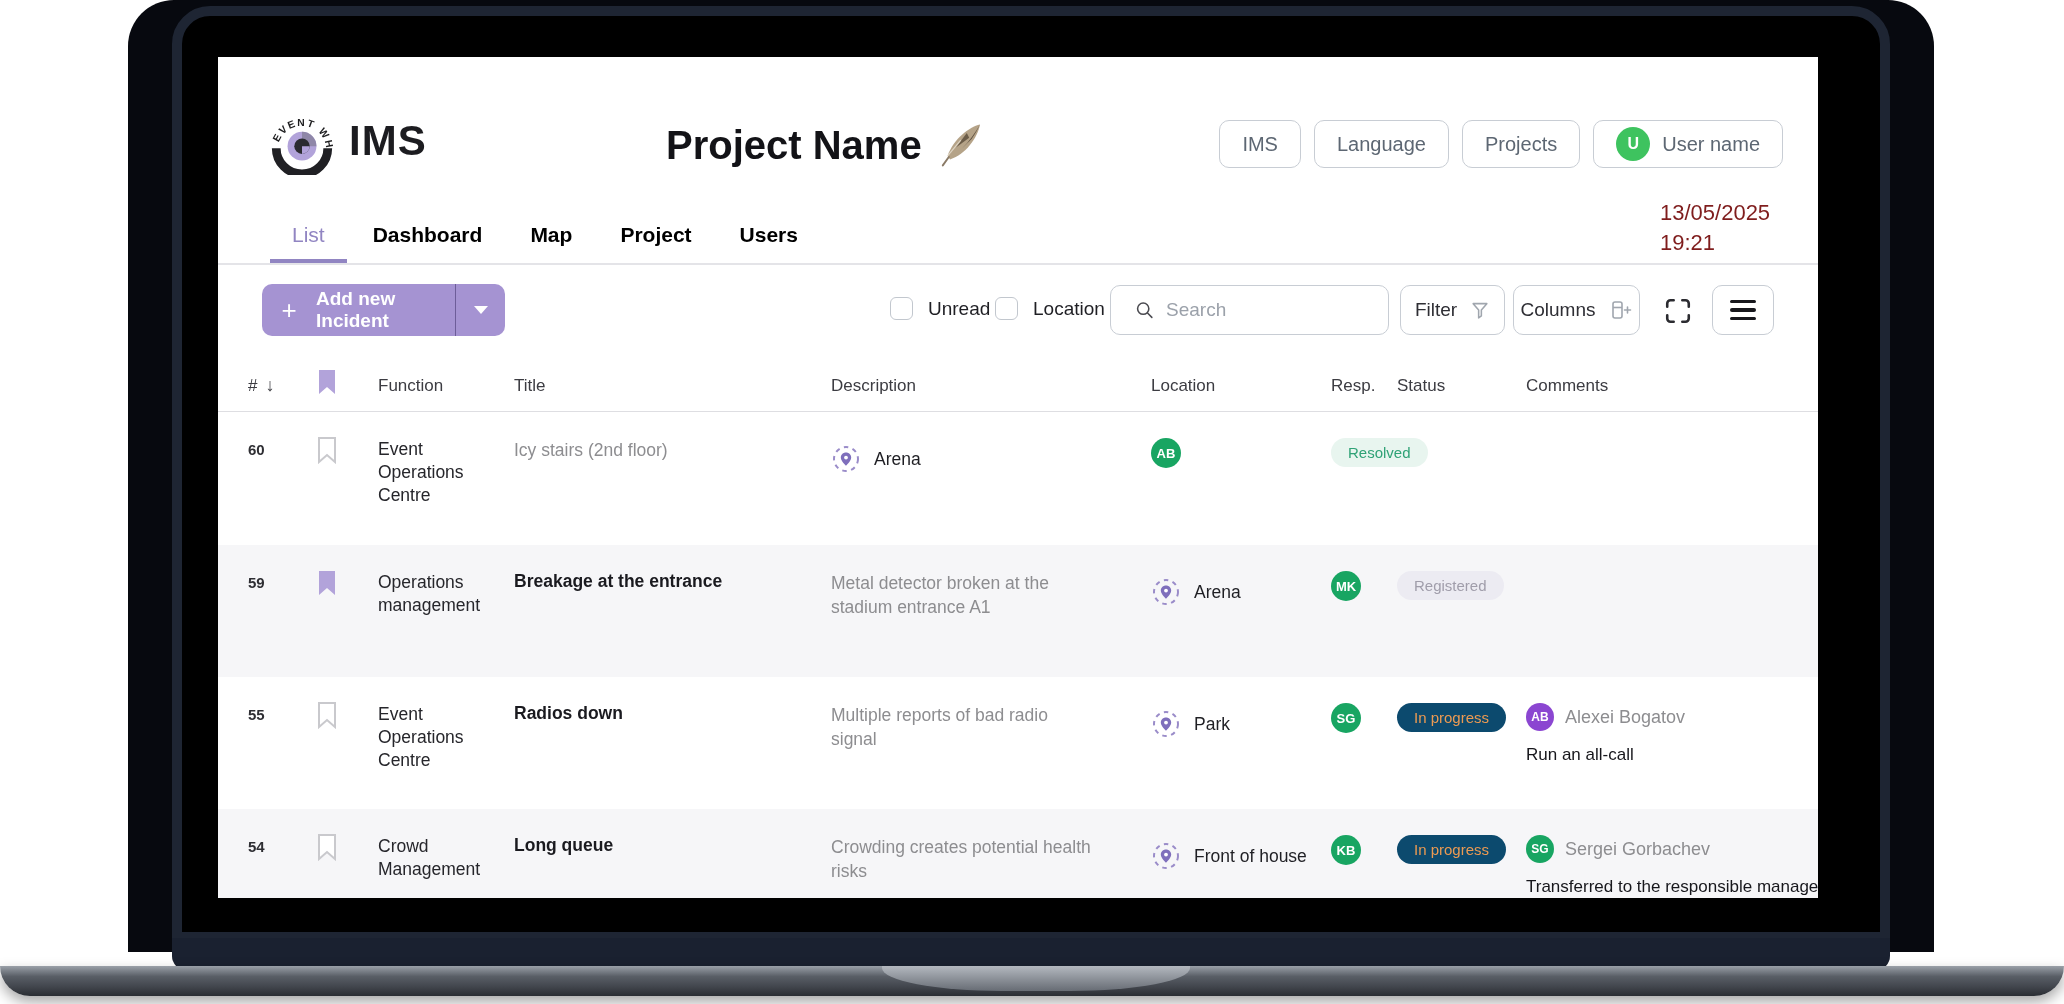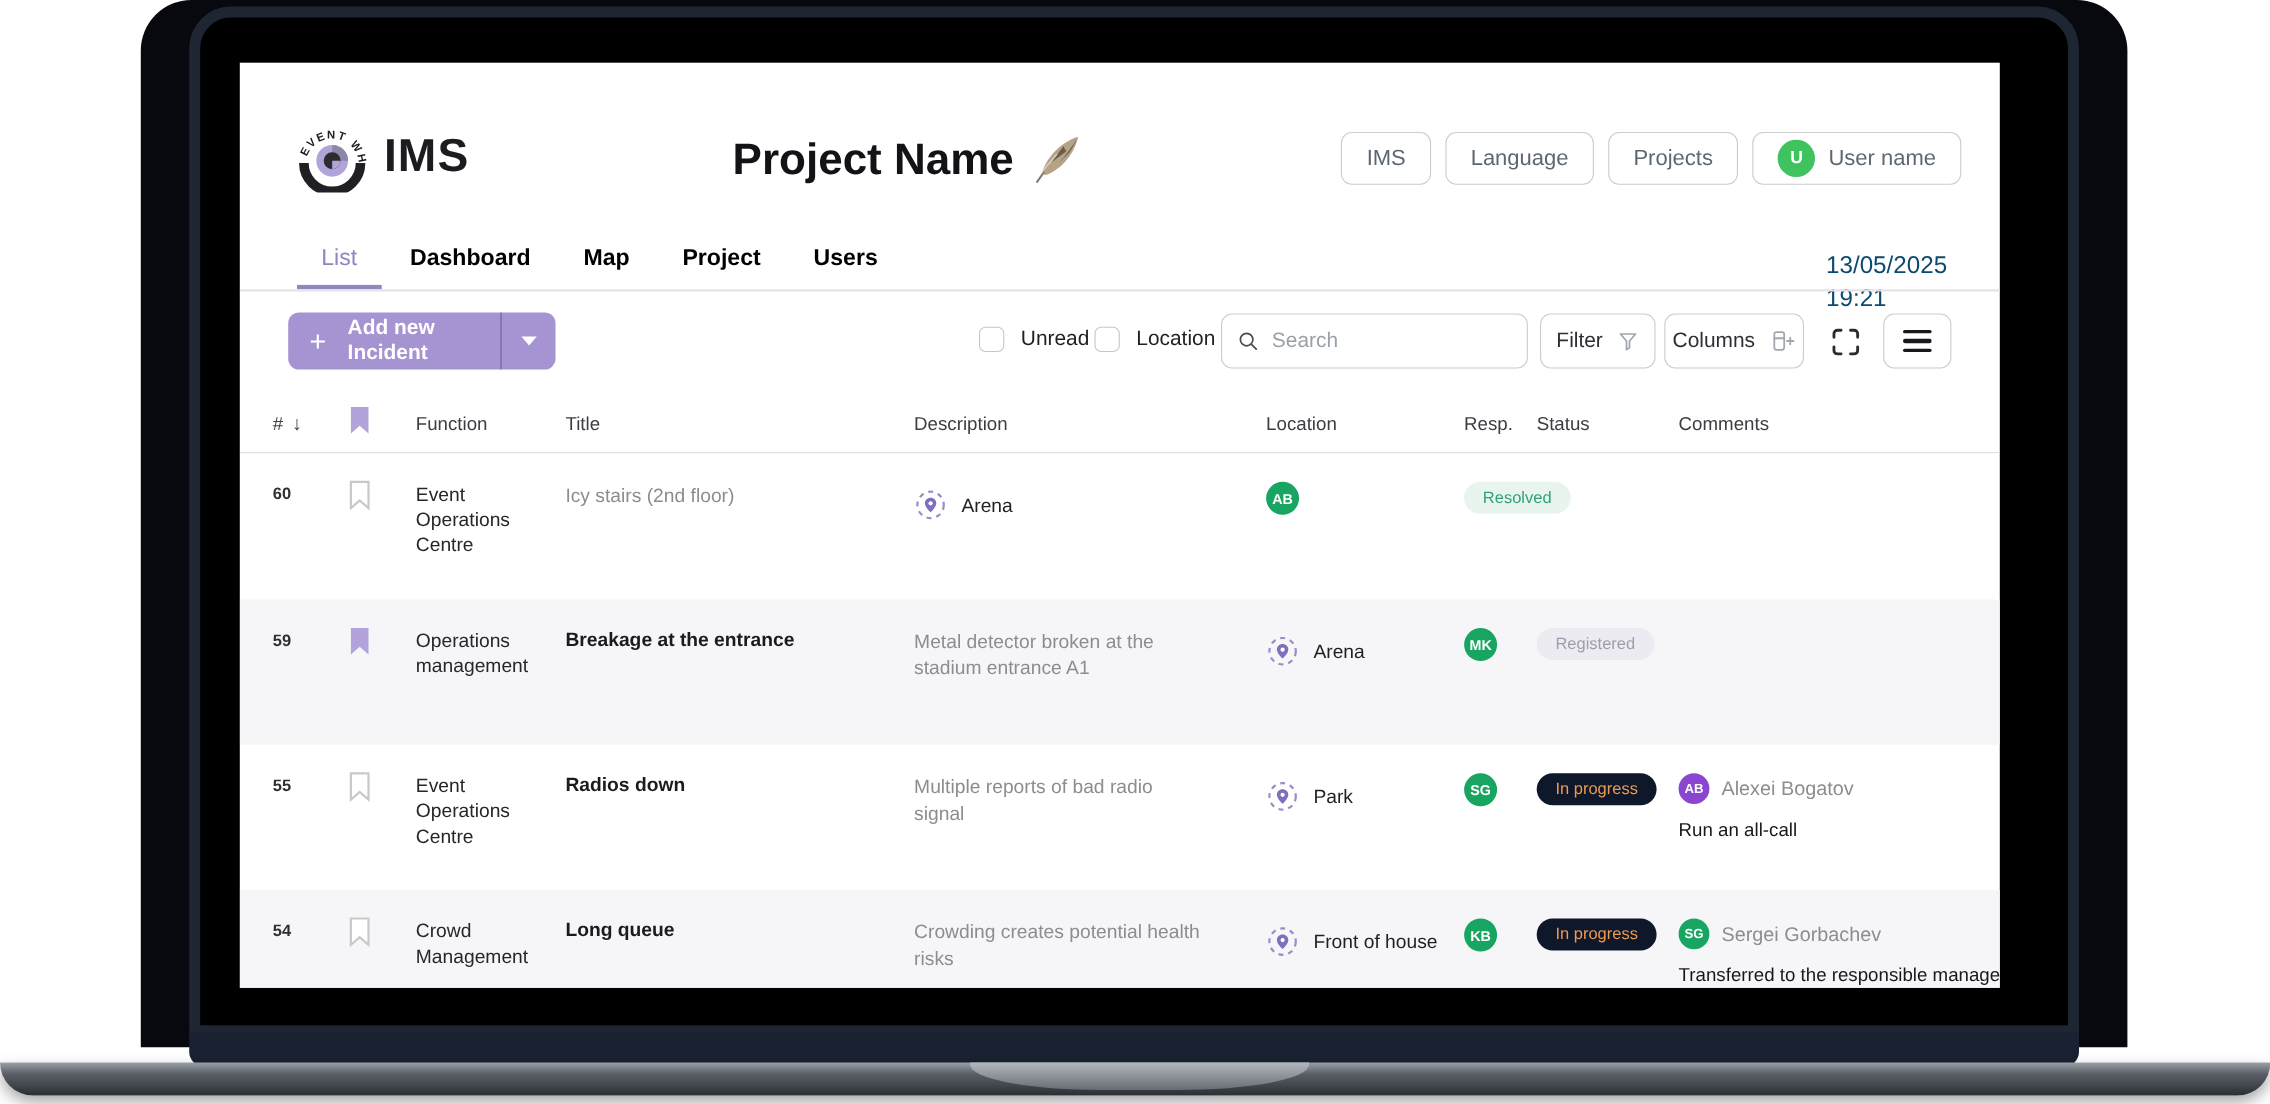--- a/index.html
+++ b/index.html
@@ -24,34 +24,34 @@
   .nav-buttons { position:absolute; right:35px; top:63px; display:flex; gap:13px; }
   .nav-btn { height:48px; background:#fff; border:1.5px solid #c8cdd4; border-radius:10px; padding:0 22px; font-size:20px; color:#5d6773; display:flex; align-items:center; gap:12px; cursor:pointer; font-family:inherit; }
   .user-avatar { width:34px; height:34px; border-radius:50%; background:#3ec35f; color:#fff; font-size:16px; font-weight:700; display:flex; align-items:center; justify-content:center; }
 
   
   .tab-row { position:absolute; left:52px; top:150px; display:flex; gap:4px; }
   .tab { position:relative; height:55px; padding:0 22px; font-size:21px; font-weight:700; color:#000000; display:flex; align-items:center; cursor:pointer; }
   .tab.active { color:#9185c2; font-weight:500; }
   .tab.active::after { content:""; position:absolute; left:0; right:0; bottom:-1px; height:4px; background:#9185c2; }
   .tab-divider { position:absolute; left:0; top:206px; width:1600px; height:1.5px; background:#e4e4e8; }
-  .datetime { position:absolute; left:1442px; top:141px; font-size:22px; line-height:30px; color:#0c4a6e;margin-top:28px; }
+  .datetime { position:absolute; left:1442px; top:141px; font-size:22px; line-height:30px; color:#7f1d1d; }
 
   
   .toolbar { position:absolute; left:44px; top:227px; width:1512px; height:52px; }
   .add-btn { position:absolute; left:0; top:0; width:243px; height:52px; background:#a593d2; border:none; border-radius:10px; display:flex; align-items:center; cursor:pointer; color:#fff; font-family:inherit; padding:0; }
   .add-btn .plus { width:54px; font-size:26px; font-weight:400; text-align:center; }
   .add-btn .add-label { font-size:19px; font-weight:600; flex:1; text-align:left; }
   .add-caret { width:50px; height:52px; border-left:1.5px solid rgba(42,28,84,0.45); display:flex; align-items:center; justify-content:center; }
   .caret-down { width:0; height:0; border-left:7px solid transparent; border-right:7px solid transparent; border-top:8px solid #fff; }
   .cb-group { position:absolute; top:13px; display:flex; align-items:center; gap:15px; }
   .cb-unread { left:628px; } .cb-flagged { left:733px; }
   .checkbox { width:23px; height:23px; border:1.5px solid #c2c7ce; border-radius:6px; background:#fff; cursor:pointer; }
   .cb-label { font-size:19px; color:#1f1f24; }
-  .search-box { position:absolute; left:848px; top:1px; width:279px; height:50px; border:1.5px solid #c8cdd4; border-radius:10px; display:flex; align-items:center; padding:0 14px; gap:12px; background:#fff; }
+  .search-box { position:absolute; left:848px; top:1px; width:279px; height:50px; border:1.5px solid #c8cdd4; border-radius:10px; display:flex; align-items:center; padding:0 24px; gap:12px; background:#fff; }
   .search-box input { border:none; outline:none; font-size:19px; color:#3a3a40; width:100%; font-family:inherit; }
   .search-box input::placeholder { color:#9ba1aa; }
   .tool-btn { position:absolute; top:1px; height:50px; background:#fff; border:1.5px solid #c8cdd4; border-radius:10px; display:flex; align-items:center; justify-content:center; gap:13px; font-size:19px; color:#2e2e34; cursor:pointer; font-family:inherit; }
   .filter-btn { left:1138px; width:105px; }
   .columns-btn { left:1251px; width:127px; }
   .fullscreen-btn { position:absolute; left:1401px; top:13px; width:30px; height:28px; background:none; border:none; cursor:pointer; padding:0; }
   .menu-btn { left:1450px; width:62px; }
   .hamburger { display:flex; flex-direction:column; gap:5px; }
   .hamburger span { width:26px; height:3.2px; background:#17171c; border-radius:2px; }
 
@@ -69,21 +69,21 @@
   .cell-fn { font-size:17.5px; line-height:23px; color:#26262b; padding-right:38px; }
   .cell-title { font-size:17.5px; font-weight:700; color:#1a1a1f; padding-right:20px; }
   .cell-desc { font-size:17.5px; line-height:24px; color:#8d8d90; padding-right:56px; }
   .cell-loc { display:flex; align-items:center; gap:13px; margin-top:5px; height:32px; }
   .loc-label { font-size:17.5px; color:#1f1f24; white-space:nowrap; }
   .avatar { width:30px; height:30px; border-radius:50%; color:#fff; font-size:13px; font-weight:700; display:flex; align-items:center; justify-content:center; flex:none; }
   .av-green { background:#18a562; } .av-purple { background:#8b46d1; }
   .badge { display:inline-block; height:29px; line-height:29px; padding:0 17px; border-radius:15px; font-size:15px; white-space:nowrap; }
   .st-resolved { background:#e8f5ef; color:#2fa276; }
   .st-registered { background:#ecebf2; color:#a09daa; }
-  .st-progress { background:#0f172a; color:#ec9a52; }
+  .st-progress { background:#0c4a6e; color:#ec9a52; }
   .comment-head { display:flex; align-items:center; gap:11px; }
   .comment-head .avatar { width:28px; height:28px; font-size:12px; }
   .comment-author { font-size:18px; color:#8d8d90; white-space:nowrap; }
   .comment-text { margin-top:14px; font-size:17px; color:#17171c; white-space:nowrap; }
 </style>
 </head>
 <body>
 
 <div class="stage">
   <div class="laptop-back"></div>

